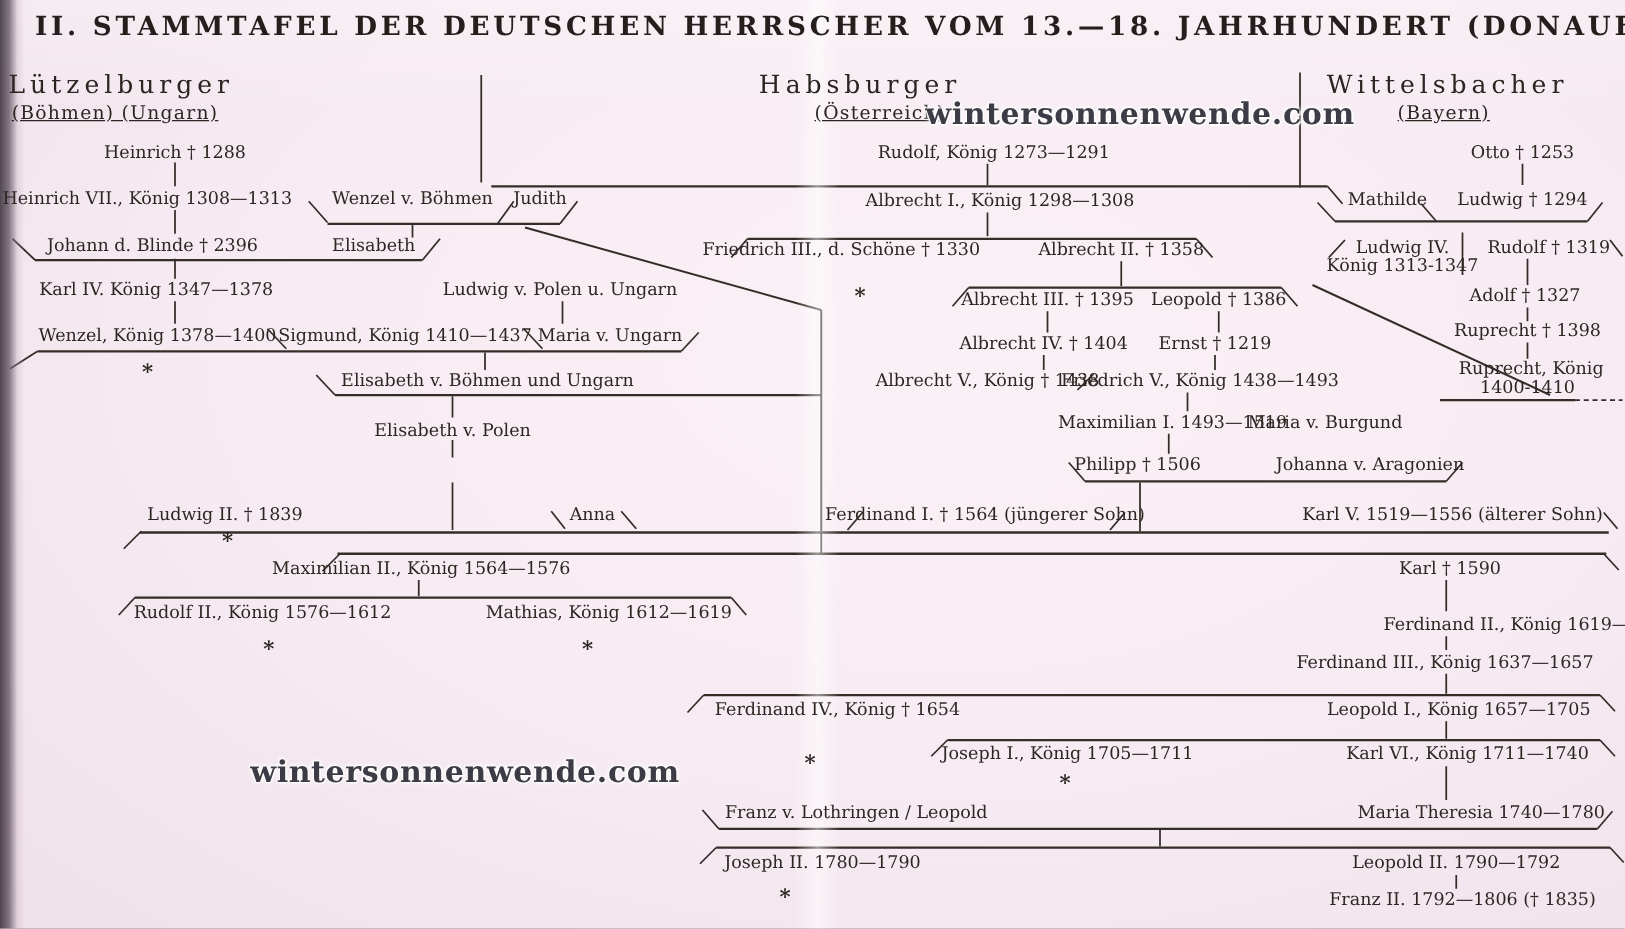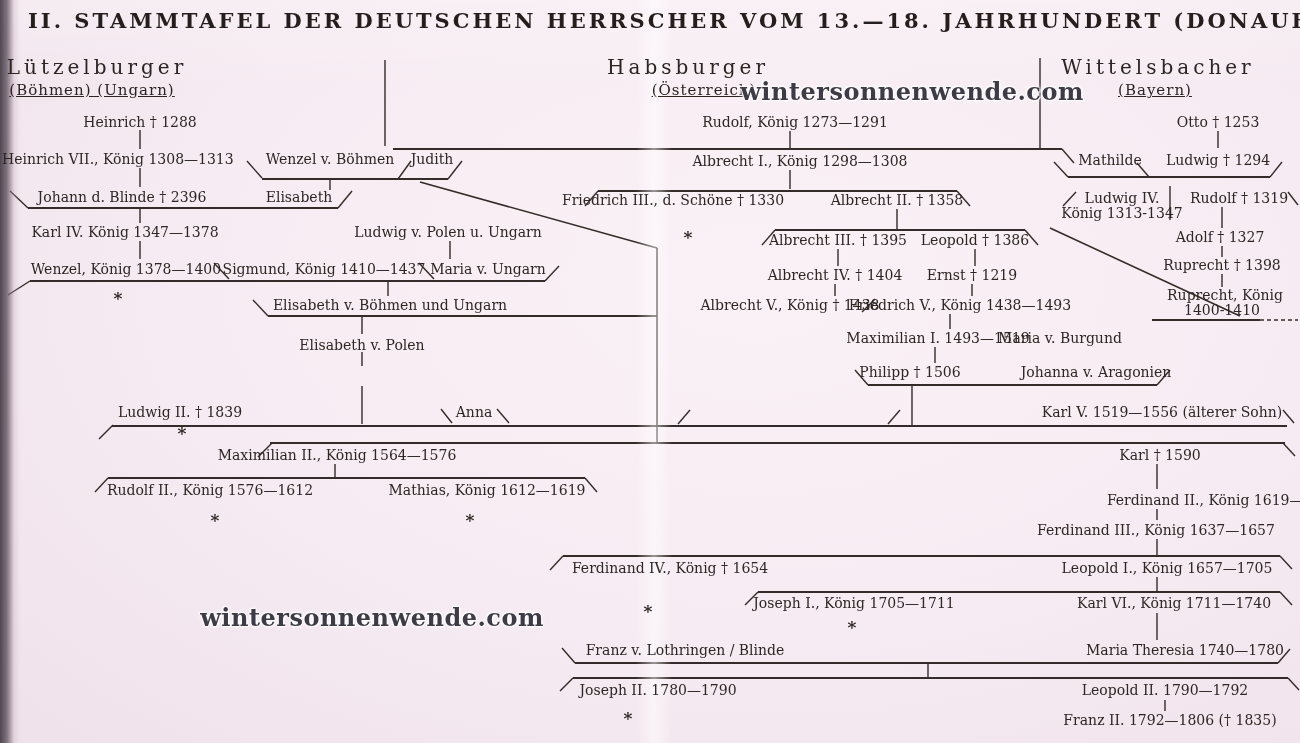--- a/index.html
+++ b/index.html
@@ -214,32 +214,33 @@
   <div class="lbl" style="left:838px;top:240px">Albrecht III. † 1395</div>
   <div class="lbl" style="left:975px;top:240px">Leopold † 1386</div>
   <div class="lbl" style="left:835px;top:275px">Albrecht IV. † 1404</div>
   <div class="lbl" style="left:972px;top:275px">Ernst † 1219</div>
   <div class="lbl" style="left:790px;top:305px">Albrecht V., König † 1438</div>
   <div class="lbl" style="left:960px;top:305px">Friedrich V., König 1438—1493</div>
   <div class="lbl" style="left:938px;top:338px">Maximilian I. 1493—1519</div>
   <div class="lbl" style="left:1060px;top:338px">Maria v. Burgund</div>
   <div class="lbl" style="left:910px;top:372px">Philipp † 1506</div>
   <div class="lbl" style="left:1096px;top:372px">Johanna v. Aragonien</div>
+  <div class="lbl" style="left:788px;top:412px">Ferdinand I. † 1564 (jüngerer Sohn)</div>
   <div class="lbl" style="left:1162px;top:412px">Karl V. 1519—1556 (älterer Sohn)</div>
   <div class="lbl" style="left:337px;top:455px">Maximilian II., König 1564—1576</div>
   <div class="lbl" style="left:1160px;top:455px">Karl † 1590</div>
   <div class="lbl" style="left:210px;top:490px">Rudolf II., König 1576—1612</div>
   <div class="lbl" style="left:487px;top:490px">Mathias, König 1612—1619</div>
   <div class="lbl" style="left:1223px;top:500px">Ferdinand II., König 1619—1637</div>
   <div class="lbl" style="left:1156px;top:530px">Ferdinand III., König 1637—1657</div>
   <div class="lbl" style="left:670px;top:568px">Ferdinand IV., König † 1654</div>
   <div class="lbl" style="left:1167px;top:568px">Leopold I., König 1657—1705</div>
   <div class="lbl" style="left:854px;top:603px">Joseph I., König 1705—1711</div>
   <div class="lbl" style="left:1174px;top:603px">Karl VI., König 1711—1740</div>
-  <div class="lbl" style="left:685px;top:650px">Franz v. Lothringen / Blinde</div>
+  <div class="lbl" style="left:685px;top:650px">Franz v. Lothringen / Leopold</div>
   <div class="lbl" style="left:1185px;top:650px">Maria Theresia 1740—1780</div>
   <div class="lbl" style="left:658px;top:690px">Joseph II. 1780—1790</div>
   <div class="lbl" style="left:1165px;top:690px">Leopold II. 1790—1792</div>
   <div class="lbl" style="left:1170px;top:720px">Franz II. 1792—1806 († 1835)</div>
 
   <div class="lbl" style="left:1218px;top:122px">Otto † 1253</div>
   <div class="lbl" style="left:1110px;top:160px">Mathilde</div>
   <div class="lbl" style="left:1218px;top:160px">Ludwig † 1294</div>
   <div class="lbl" style="left:1122px;top:198px">Ludwig IV.</div>
   <div class="lbl" style="left:1122px;top:213px">König 1313-1347</div>

